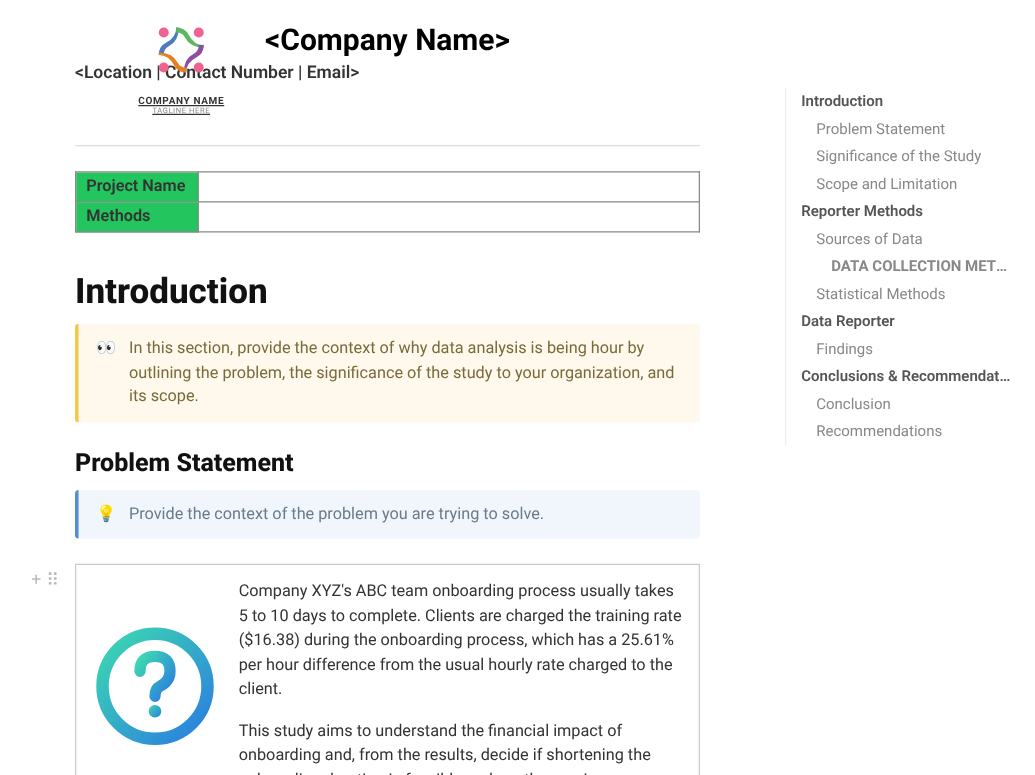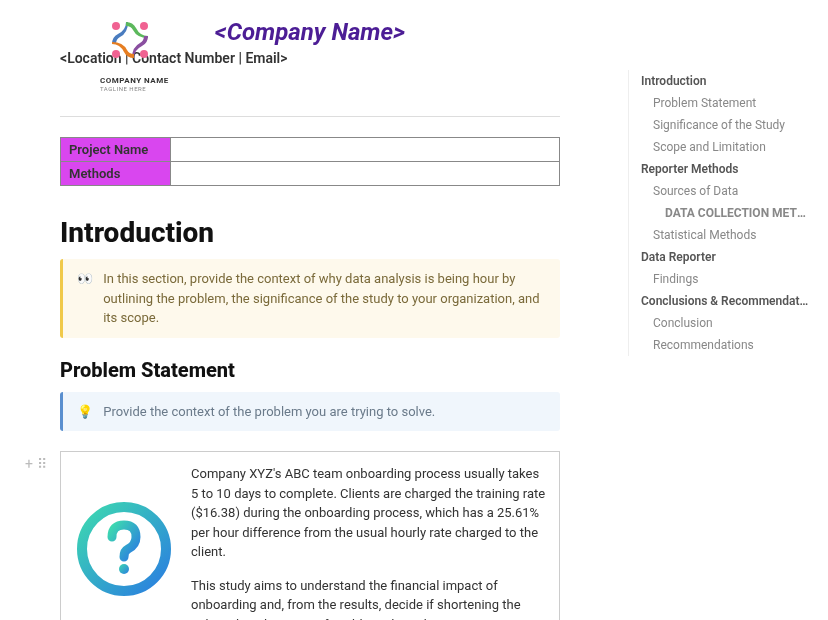--- a/index.html
+++ b/index.html
@@ -17,42 +17,43 @@
       padding: 10px 0 0 0;
     }
     .header {
       padding: 0 60px 20px 60px;
       position: relative;
     }
     .logo-block {
       position: absolute;
       left: 100px;
       top: 0;
+      text-align: center;
       width: 90px;
+      text-decoration: underline;
     }
     .logo-svg { width: 60px; height: 60px; margin: 0 auto; }
     .logo-text-main {
       font-size: 8px;
       font-weight: 700;
       letter-spacing: 0.5px;
       color: #333;
       margin-top: 2px;
     }
     .logo-text-sub {
       font-size: 6px;
       letter-spacing: 0.5px;
       color: #888;
     }
     .company-title {
       text-align: center;
       font-size: 24px;
       font-weight: 700;
-      color: #4c1d95;
+      color: #000000;
       padding-top: 8px;
-      font-style: italic;
     }
     .company-sub {
       text-align: left;
       font-size: 14px;
       font-weight: 600;
       color: #333;
       margin-top: 4px;
     }
     .divider {
       border: none;
@@ -64,22 +65,22 @@
       border-collapse: collapse;
       width: calc(100% - 120px);
     }
     .meta-table td {
       border: 1px solid #888;
       padding: 4px 8px;
       font-size: 13px;
       height: 22px;
     }
     .meta-table td:first-child {
-      width: 110px;
-      background: #d946ef;
+      width: 98px;
+      background: #22c55e;
       font-weight: 600;
     }
     .section-h1 {
       font-size: 28px;
       font-weight: 800;
       margin: 0 60px 10px 60px;
       color: #111;
     }
     .callout {
       margin: 0 60px 20px 60px;

